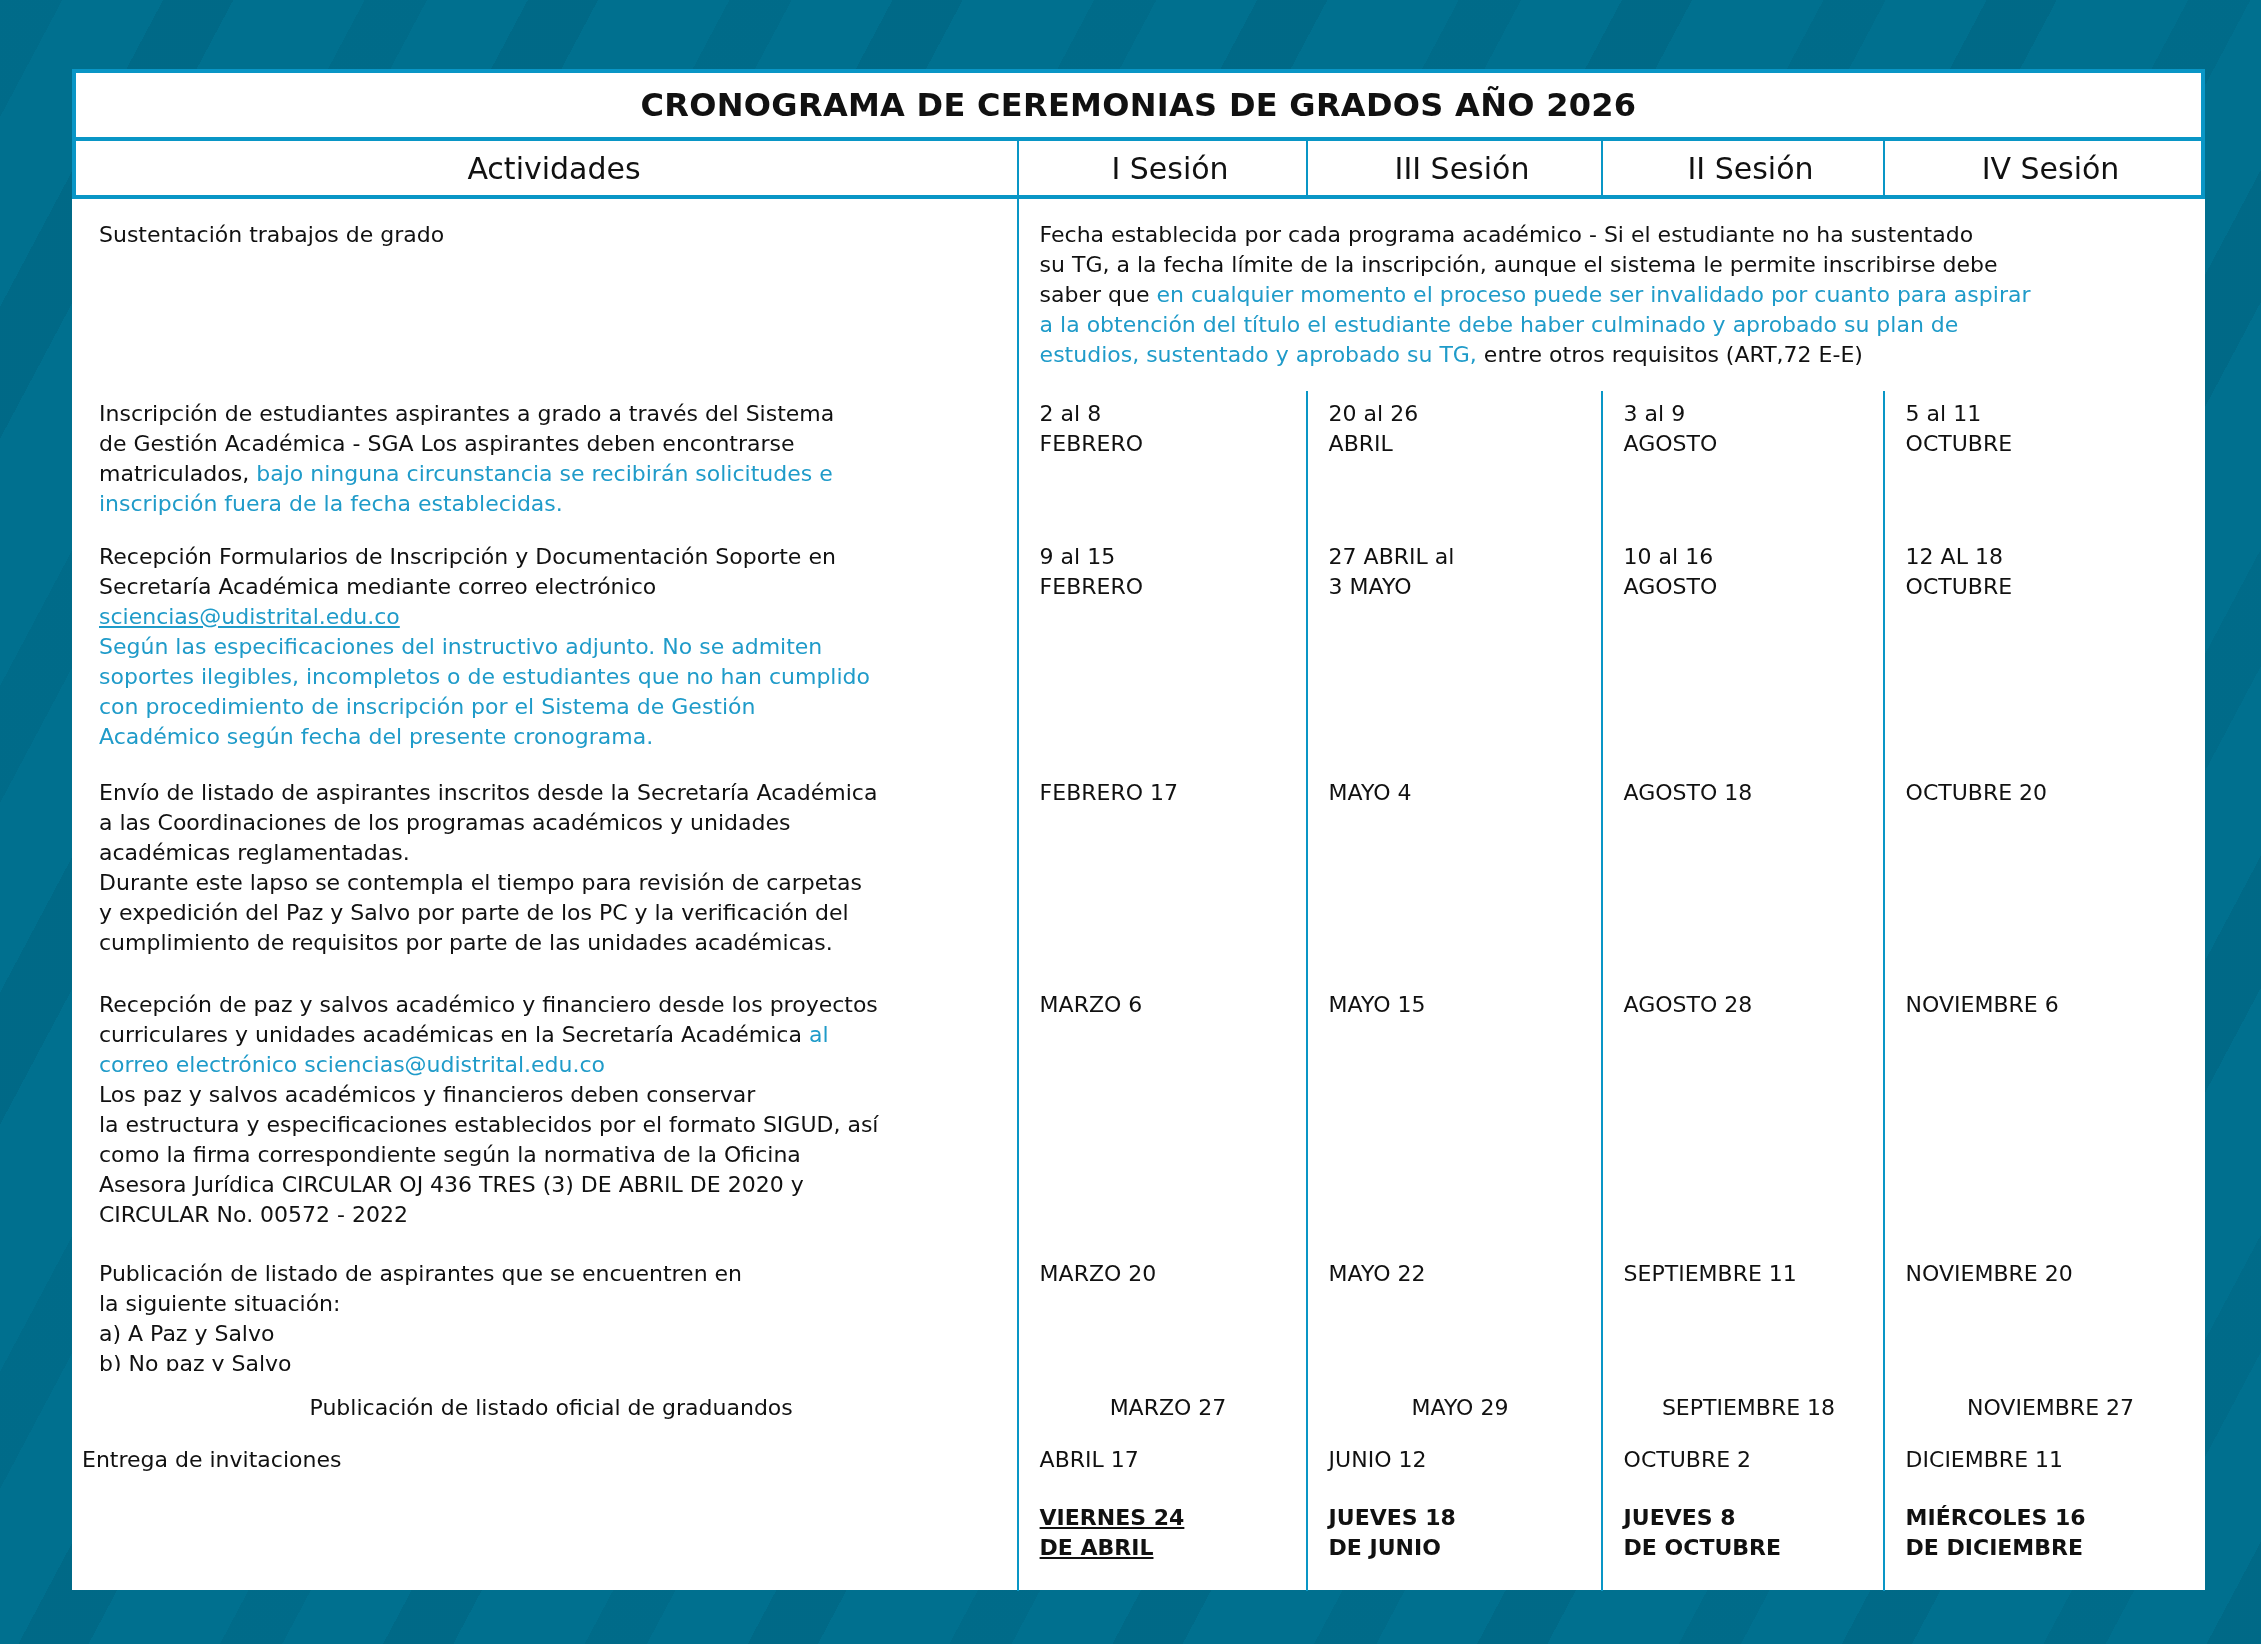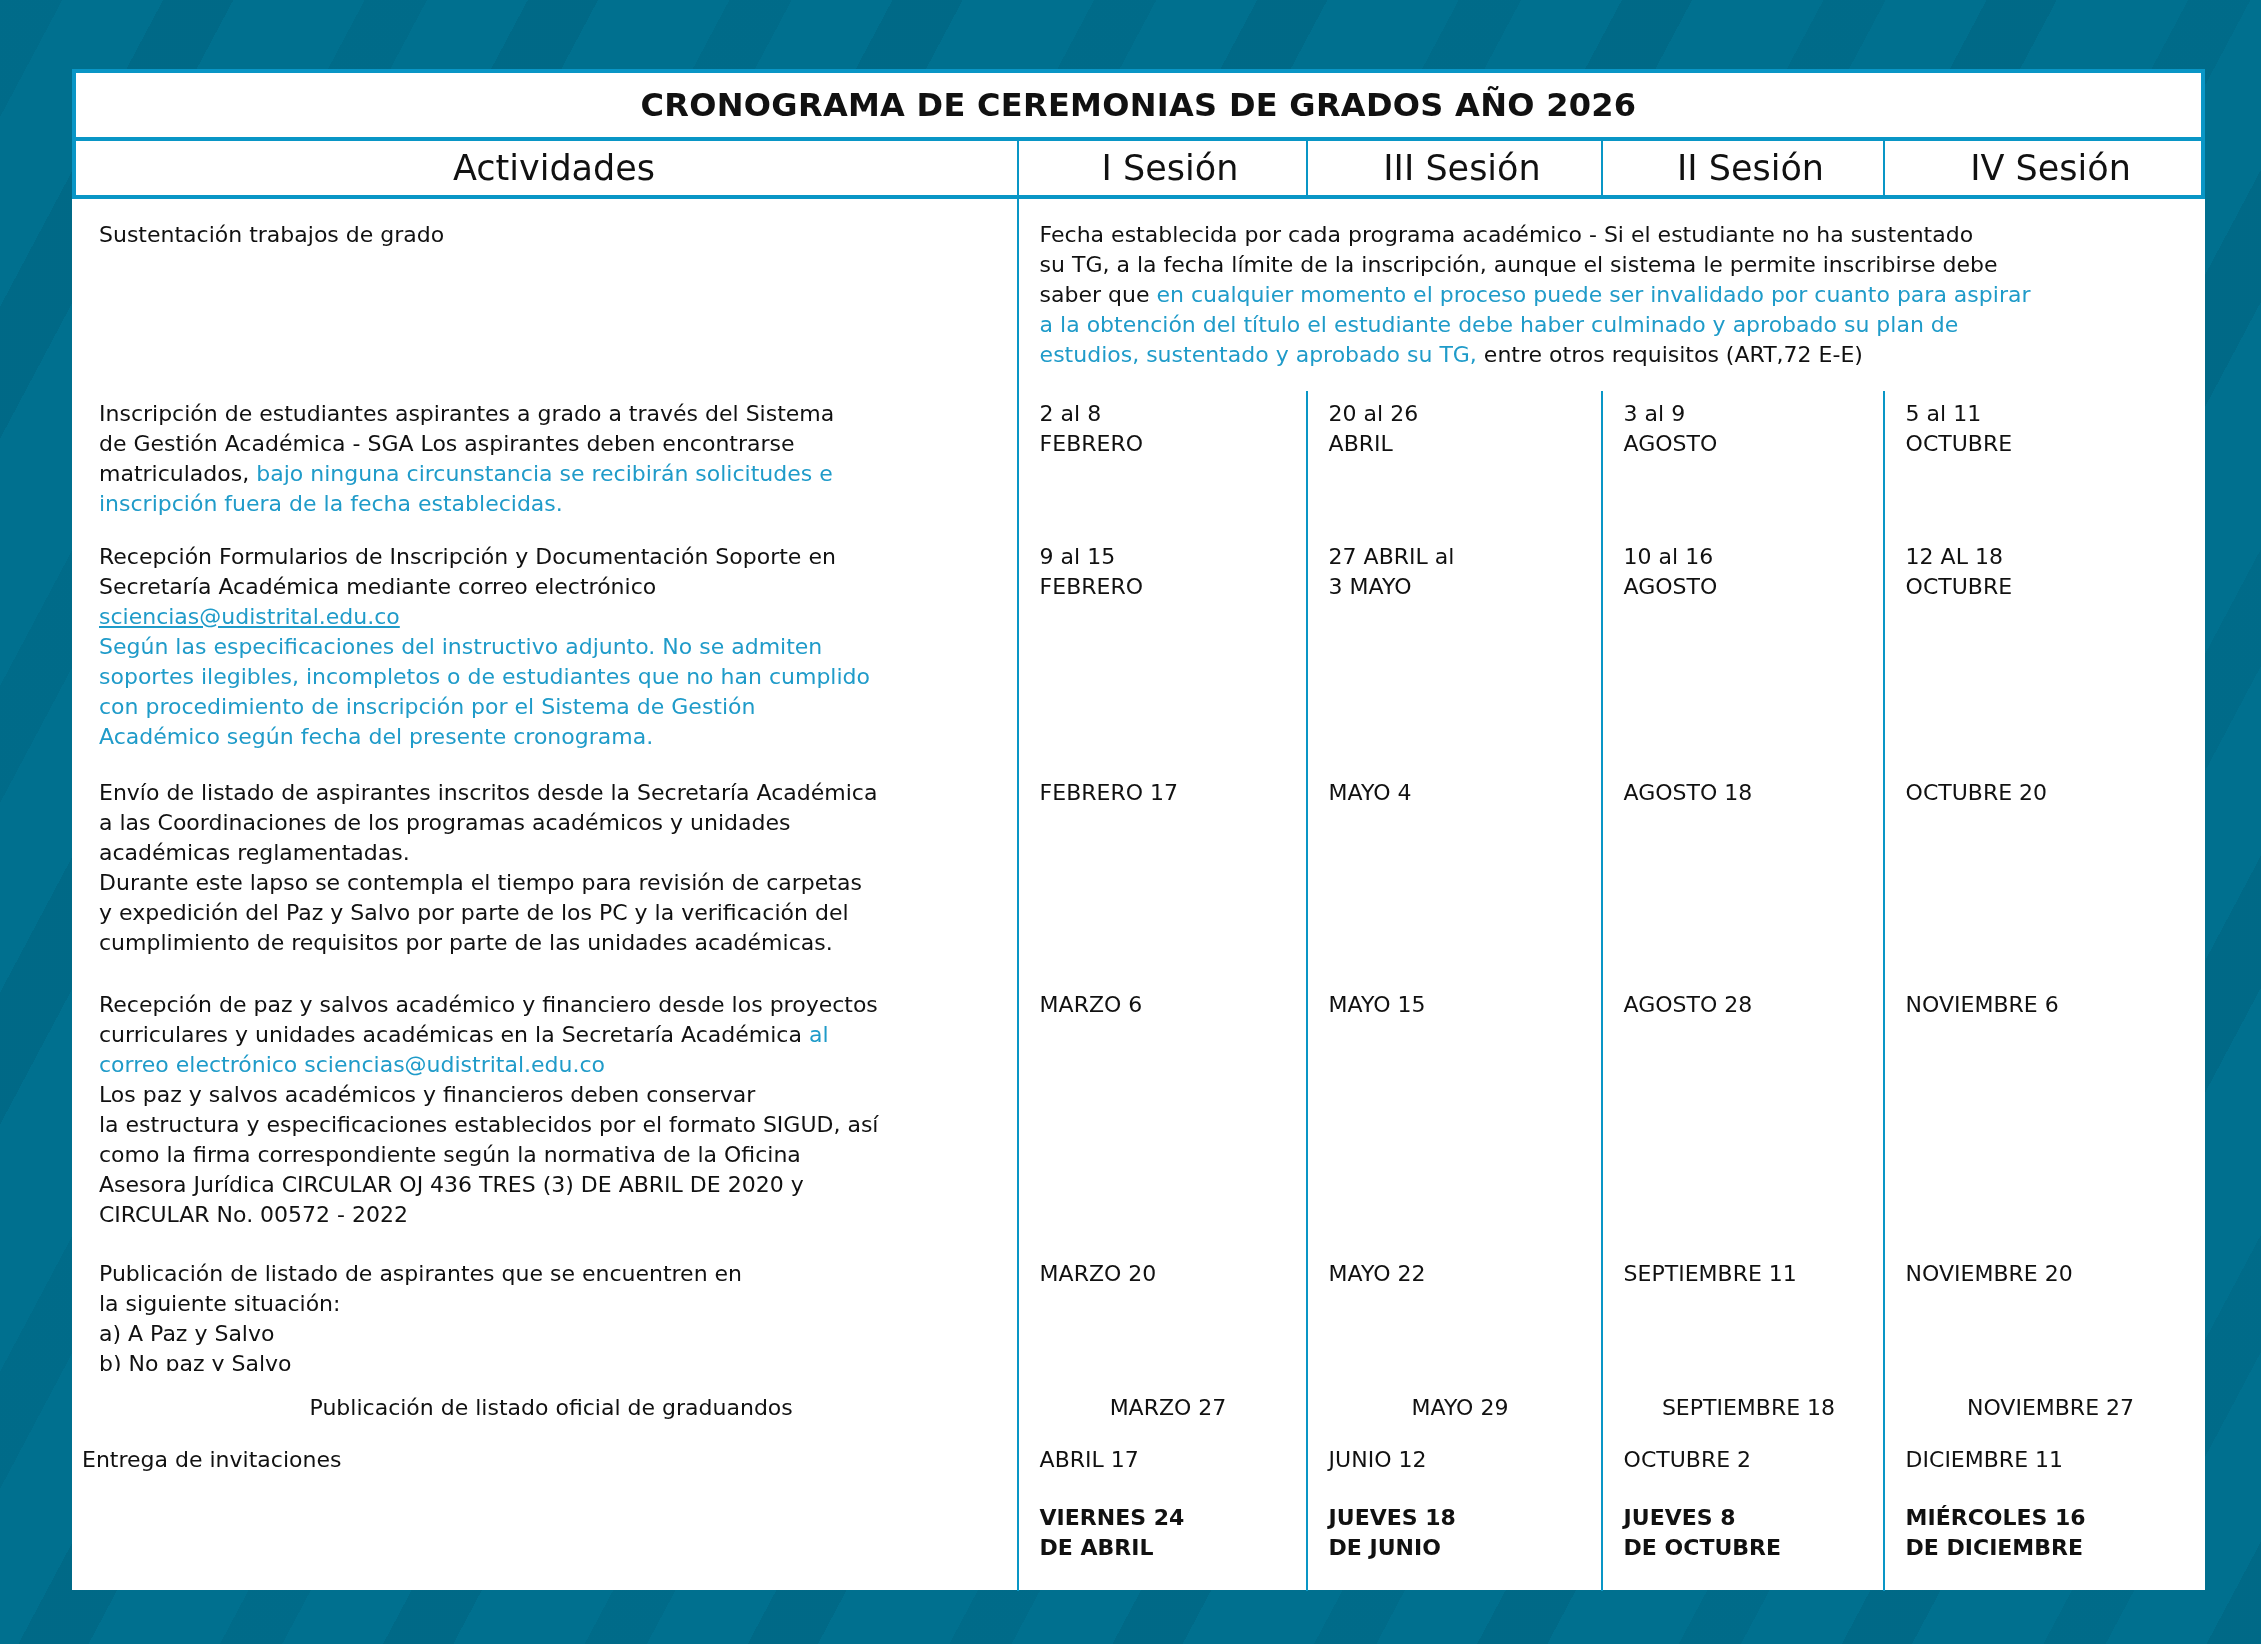--- a/index.html
+++ b/index.html
@@ -28,21 +28,21 @@
     display:flex;align-items:center;justify-content:center;
     font-size:32px;font-weight:700;letter-spacing:0.3px;
   }
   .header-row{
     box-sizing:border-box;width:2133px;height:58px;
     background:#fff;border:4.1px solid #0996C6;border-top:none;
     display:grid;grid-template-columns:941px 289px 295px 282px 318px;
   }
   .header-cell{
     display:flex;align-items:center;justify-content:center;
-    font-size:35px;font-weight:400;padding-left:15px;
+    font-size:30px;font-weight:400;padding-left:15px;
   }
   .header-cell + .header-cell{border-left:2.1px solid #0996C6;text-align:right;}
   .body-grid{
     box-sizing:border-box;width:2133px;height:1391px;background:#fff;
     display:grid;
     grid-template-columns:945px 289px 295px 282px 322px;
     grid-template-rows:192px 137px 233px 212px 271px 127px 55px 55px 110px;
     font-size:22px;line-height:30px;
   }
   .cell{
@@ -140,21 +140,21 @@
       <div class="cell activity-cell p6" style="grid-area: 7 / 1;"><span>Publicación de listado oficial de graduandos</span></div>
       <div class="cell session-cell p6" style="grid-area: 7 / 2;">MARZO 27</div>
       <div class="cell session-cell p6" style="grid-area: 7 / 3;">MAYO 29</div>
       <div class="cell session-cell p6" style="grid-area: 7 / 4;">SEPTIEMBRE 18</div>
       <div class="cell session-cell p6" style="grid-area: 7 / 5;">NOVIEMBRE 27</div>
       <div class="cell activity-cell p7" style="grid-area: 8 / 1; padding-left: 10px;"><span>Entrega de invitaciones</span></div>
       <div class="cell session-cell p7" style="grid-area: 8 / 2;">ABRIL 17</div>
       <div class="cell session-cell p7" style="grid-area: 8 / 3;">JUNIO 12</div>
       <div class="cell session-cell p7" style="grid-area: 8 / 4;">OCTUBRE 2</div>
       <div class="cell session-cell p7" style="grid-area: 8 / 5;">DICIEMBRE 11</div>
-      <div class="cell session-cell p8 bold" style="grid-area: 9 / 2;">VIERNES 24
+      <div class="cell session-cell p8 bold" style="grid-area: 9 / 2; text-decoration: underline;">VIERNES 24
 DE ABRIL</div>
       <div class="cell session-cell p8 bold" style="grid-area: 9 / 3;">JUEVES 18
 DE JUNIO</div>
       <div class="cell session-cell p8 bold" style="grid-area: 9 / 4;">JUEVES 8
 DE OCTUBRE</div>
       <div class="cell session-cell p8 bold" style="grid-area: 9 / 5;">MIÉRCOLES 16
 DE DICIEMBRE</div>
     </div>
 </div>
 

